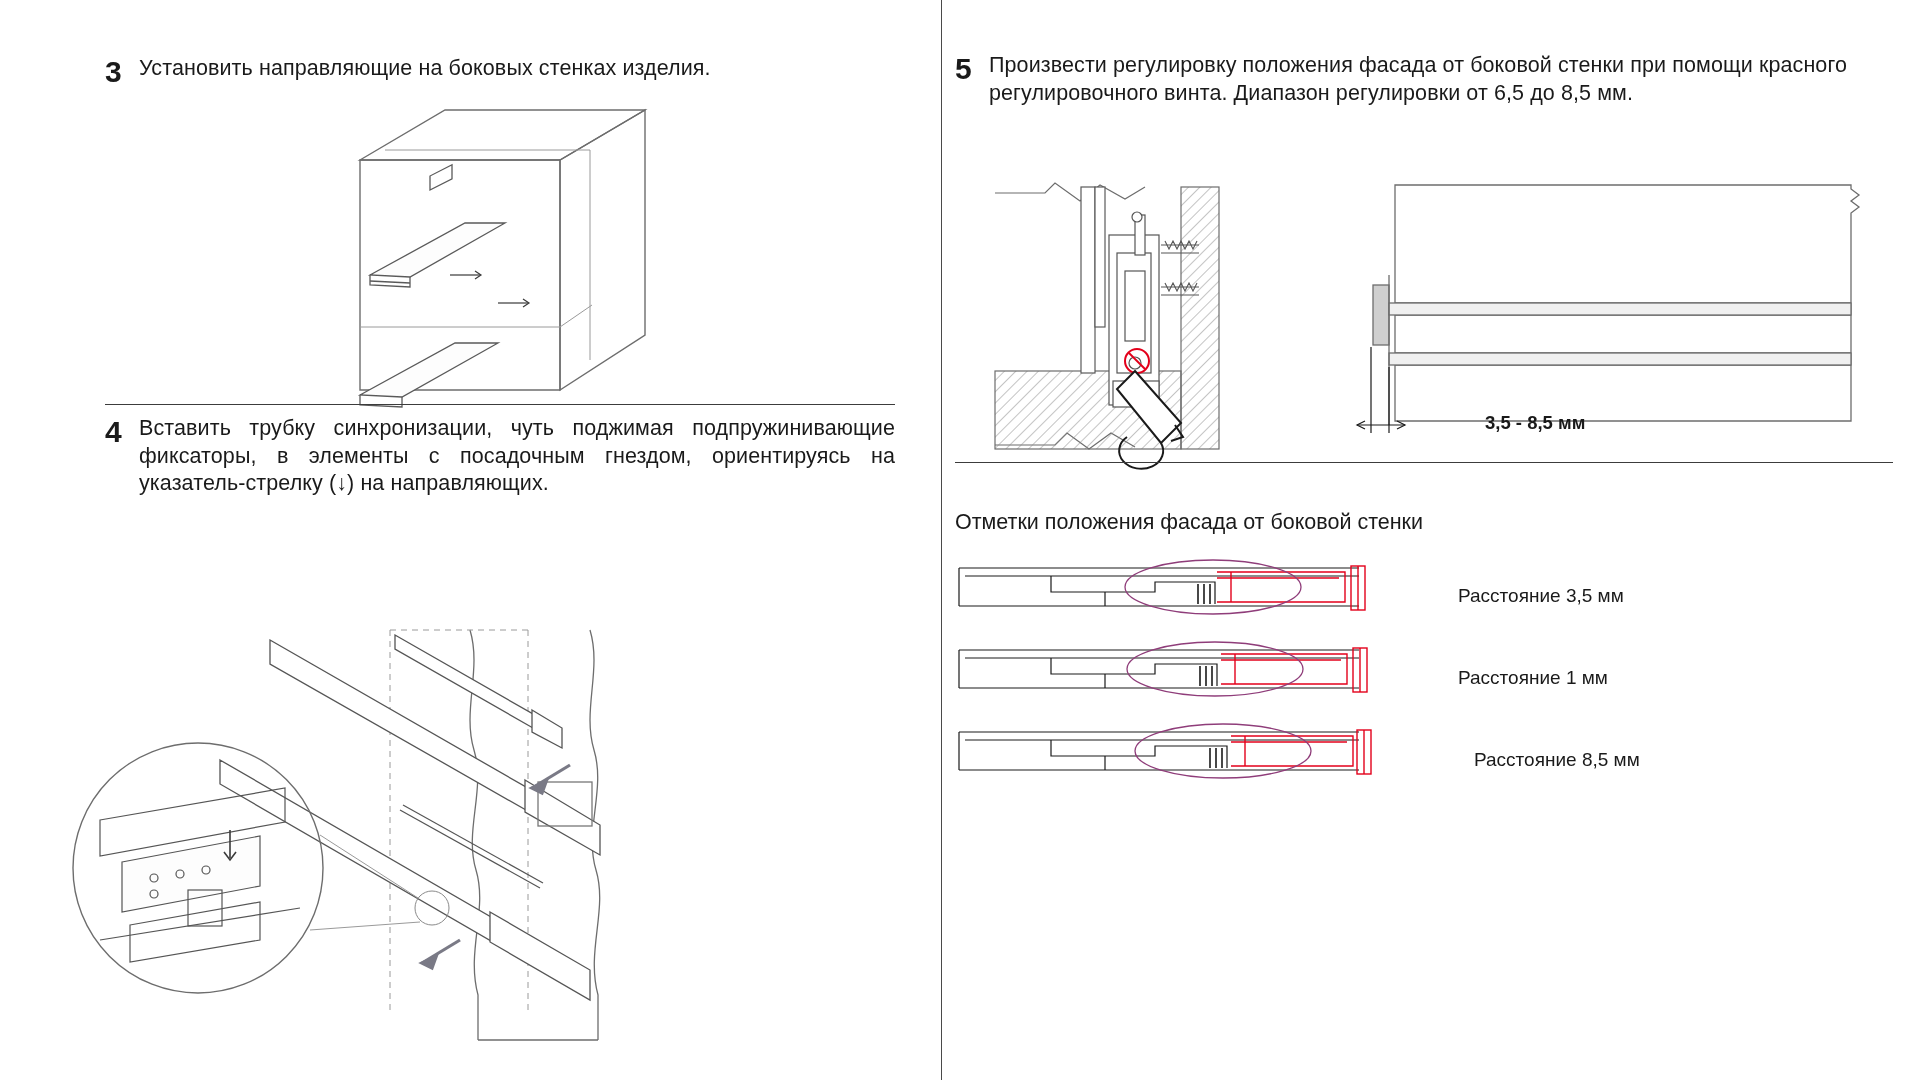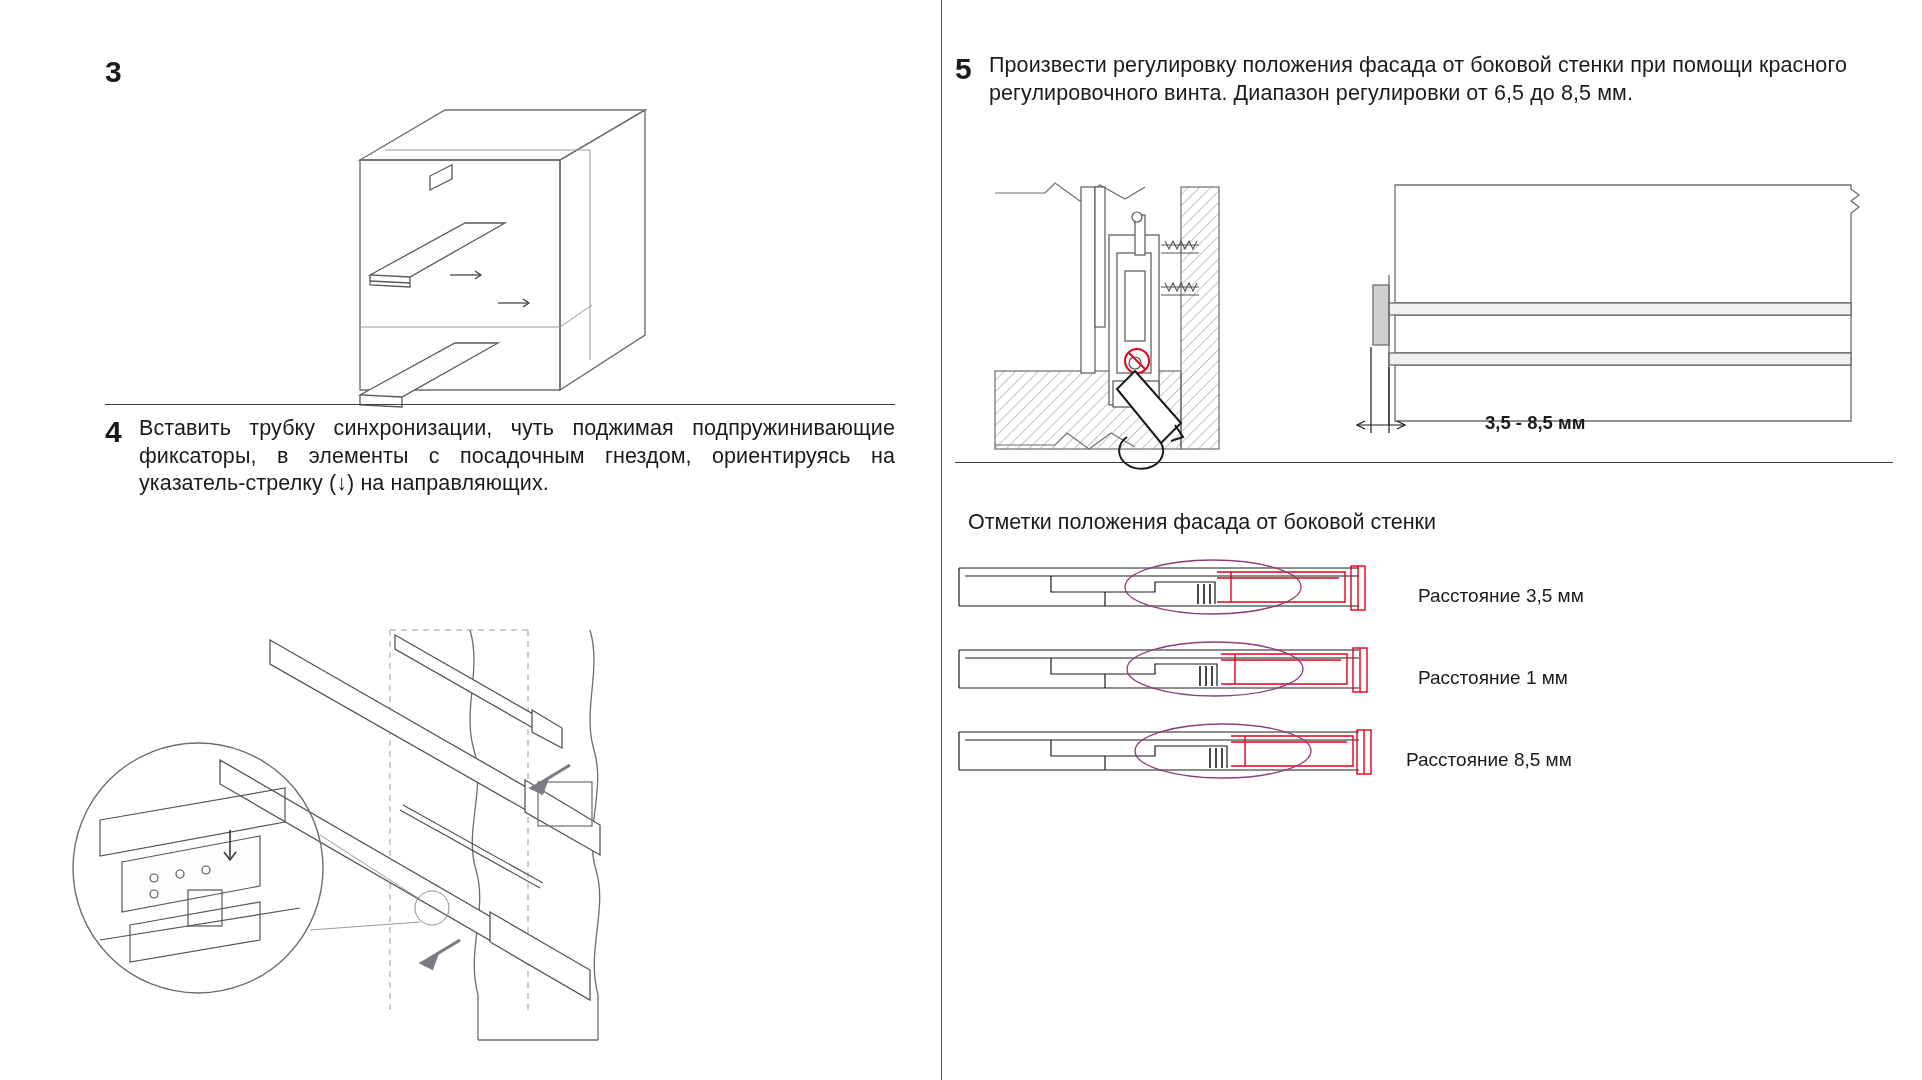--- a/index.html
+++ b/index.html
@@ -43,33 +43,34 @@
   .fig{position:absolute;}
   svg{display:block;overflow:visible;}
 
   .lbl{
     font-size:19px;color:#1a1a1a;
     font-family:"Liberation Sans", sans-serif;
   }
   .lbl-dim{font-size:18.5px;font-weight:bold;}
   .section-title{font-size:21.5px;}
 
-  .row-label{font-size:19px;}
+  .row-label{font-size:19px;margin-left:40px;}
 </style>
 </head>
 <body>
 
 <div class="page">
 
   <div class="v-divider"></div>
 
   <div class="col-left">
 
     <div class="step" style="left:105px;top:55px;width:790px;">
       <div class="step-num">3</div>
+      <div class="step-text">Установить направляющие на боковых стенках изделия.</div>
     </div>
 
     <div class="fig" style="left:330px;top:105px;">
       <svg width="400" height="330" viewBox="0 0 400 330">
         <g fill="none" stroke="#6d6d6d" stroke-width="1.4">
 
           <polygon points="30,115 230,115 230,345 30,345" transform="translate(0,-60)"></polygon>
 
           <polygon points="30,55 115,5 315,5 230,55"></polygon>
 
@@ -254,21 +255,21 @@
           <polyline points="380,246 372,250 380,254" fill="none"></polyline>
           <polyline points="412,246 420,250 412,254" fill="none"></polyline>
         </g>
       </svg>
     </div>
 
     <div class="lbl lbl-dim" style="position:absolute;left:525px;top:412px;">3,5 - 8,5 мм</div>
 
     <div class="hr-left" style="left:-5px;top:462px;width:938px;"></div>
 
-    <div class="section-title" style="position:absolute;left:-5px;top:510px;margin-left:13px;">Отметки положения фасада от боковой стенки</div>
+    <div class="section-title" style="position:absolute;left:-5px;top:510px;">Отметки положения фасада от боковой стенки</div>
 
     <div class="fig" style="left:-5px;top:558px;">
       <svg width="440" height="66" viewBox="0 0 440 66">
         <g fill="none" stroke="#1a1a1a" stroke-width="1.2">
           <line x1="4" y1="10" x2="4" y2="48"></line>
           <line x1="4" y1="10" x2="404" y2="10"></line>
           <line x1="10" y1="18" x2="404" y2="18"></line>
           <line x1="4" y1="48" x2="404" y2="48"></line>
           <polyline points="96,18 96,34 200,34 200,24 260,24 260,46"></polyline>
           <line x1="150" y1="34" x2="150" y2="48"></line>
@@ -336,16 +337,16 @@
         <g fill="none" stroke="#e3001b" stroke-width="1.4">
           <polyline points="276,14 398,14 398,44 276,44"></polyline>
           <line x1="276" y1="20" x2="392" y2="20"></line>
           <line x1="290" y1="14" x2="290" y2="44"></line>
           <rect x="402" y="8" width="14" height="44"></rect>
           <line x1="409" y1="8" x2="409" y2="52"></line>
         </g>
         <ellipse cx="268" cy="29" rx="88" ry="27" fill="none" stroke="#8f3d7a" stroke-width="1.3"></ellipse>
       </svg>
     </div>
-    <div class="row-label" style="position:absolute;left:446px;top:749px;">Расстояние 8,5 мм</div>
+    <div class="row-label" style="position:absolute;left:474px;top:749px;">Расстояние 8,5 мм</div>
 
   </div>
 </div>
 
 </body></html>

